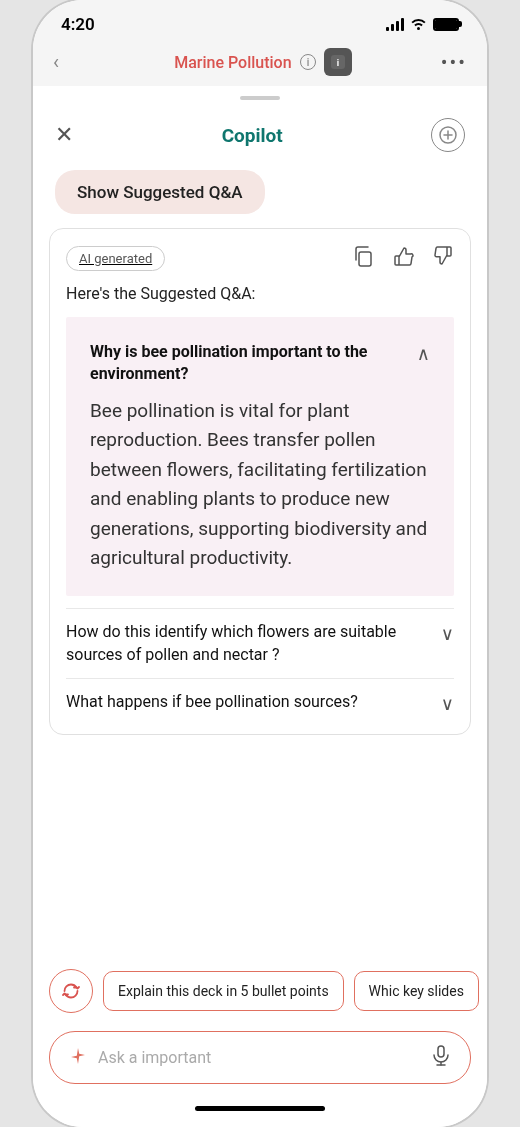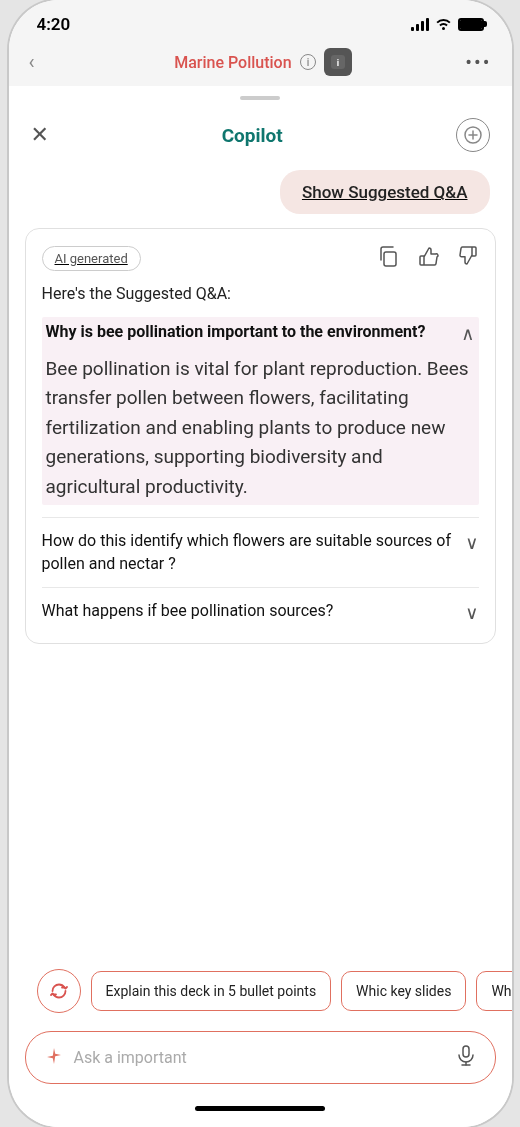--- a/index.html
+++ b/index.html
@@ -9,21 +9,21 @@
       width: 520px;
       min-height: 1127px;
       background: #e5e5e5;
       font-family: -apple-system, BlinkMacSystemFont, 'Segoe UI', Roboto, sans-serif;
       display: flex;
       justify-content: center;
       align-items: center;
     }
 
     .phone-frame {
-      width: 503px;
+      width: 454px;
       height: 1127px;
       background: #ffffff;
       border-radius: 50px;
       overflow: hidden;
       position: relative;
       display: flex;
       flex-direction: column;
       box-shadow: 0 0 0 2px #c8c8c8;
     }
 
@@ -190,24 +190,22 @@
       align-items: center;
       justify-content: center;
       font-size: 18px;
       color: #555;
       cursor: pointer;
     }
 
     
     .suggestion-area {
       display: flex;
-      justify-content: flex-end;
       padding: 8px 22px 14px;
       flex-shrink: 0;
-      text-decoration: underline;
     }
 
     .suggestion-bubble {
       background: #f5e6e3;
       border-radius: 20px;
       padding: 12px 22px;
       font-size: 17px;
       font-weight: 500;
       color: #222;
       max-width: 80%;
@@ -264,21 +262,21 @@
     }
 
     
     .qa-item {
       margin-bottom: 4px;
     }
 
     .qa-item.expanded {
       background: #f9f0f5;
       border-radius: 2px;
-      padding: 4px;
+      padding: 24px;
       margin-bottom: 10px;
     }
 
     .qa-question-row {
       display: flex;
       justify-content: space-between;
       align-items: flex-start;
       gap: 10px;
     }
 
@@ -309,21 +307,21 @@
 
     .qa-divider {
       border: none;
       border-top: 1px solid #e8e8e8;
       margin: 12px 0;
     }
 
     
     .bottom-suggestions {
       flex-shrink: 0;
-      padding: 12px 28px 10px;
+      padding: 12px 16px 10px;
       display: flex;
       gap: 10px;
       align-items: center;
       overflow-x: auto;
       scrollbar-width: none;
     }
 
     .bottom-suggestions::-webkit-scrollbar { display: none; }
 
     .refresh-btn {

